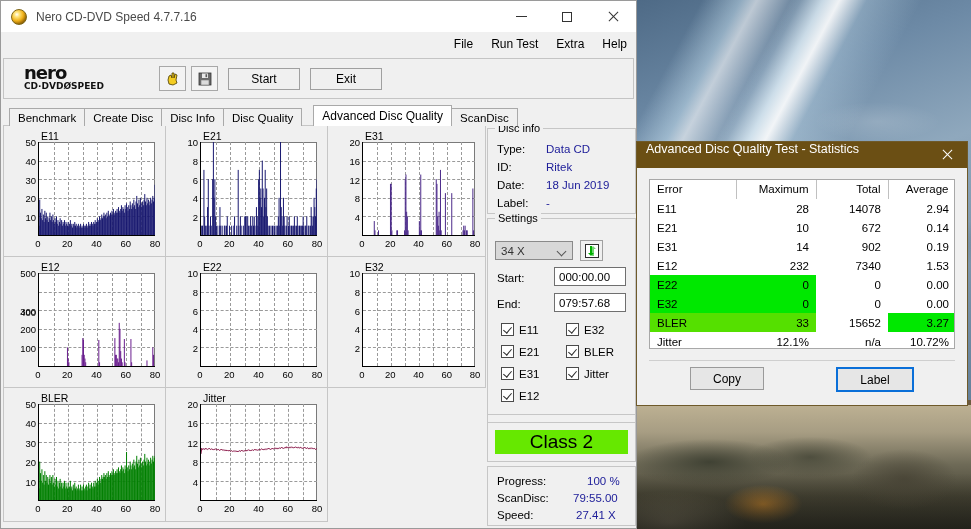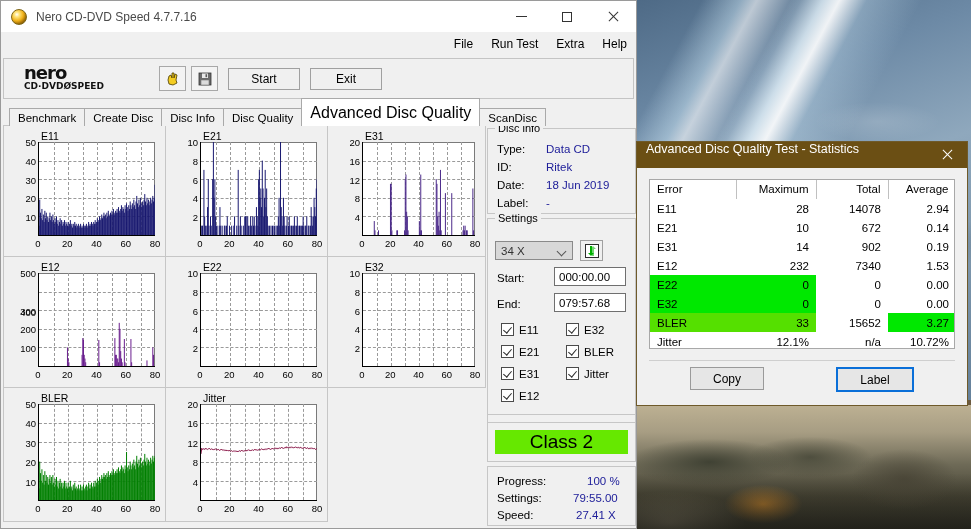--- a/index.html
+++ b/index.html
@@ -82,21 +82,21 @@
   }
   #drive-select .chev{position:absolute;right:8px;top:7px;width:7px;height:7px;border-right:1.4px solid #555;border-bottom:1.4px solid #555;transform:rotate(45deg);}
   .tbtn{width:27px;height:25px;border:1px solid #a8a8a8;background:#f3f3f3;margin-left:5px;display:flex;align-items:center;justify-content:center;box-sizing:border-box;}
   .pushbtn{width:72px;height:22px;border:1px solid #a0a0a0;background:#f0f0f0;margin-left:10px;display:flex;align-items:center;justify-content:center;font-size:12px;box-sizing:border-box;}
 
   #tabs{margin:7px 0 0 8px;display:flex;align-items:flex-end;height:20px;position:relative;z-index:3;}
   .tab{
     height:18px;padding:0 8px;border:1px solid #a9a9a9;border-bottom:none;background:#f0f0f0;
     display:flex;align-items:center;font-size:11.5px;color:#000;box-sizing:border-box;margin-right:-1px;
   }
-  .tab.active{height:28px;background:#fff;font-size:16px;position:relative;z-index:4;}
+  .tab.active{height:21px;background:#fff;font-size:12px;position:relative;z-index:4;margin-left:12px;}
 
   #content{position:absolute;left:2px;top:124px;right:2px;bottom:2px;}
 
   
   .chart-cell{position:absolute;background:#f0f0f0;border:1px solid #c6c6c6;box-sizing:border-box;}
   .chart-inner{position:absolute;inset:4px 4px 2px 4px;}
   .chart-title{position:absolute;left:33px;top:0px;font-size:10.5px;color:#000;font-family:"Liberation Sans",sans-serif;}
   .plot{position:absolute;left:30px;top:12px;right:6px;bottom:18px;background:#fff;border-left:1.5px solid #000;border-bottom:1.5px solid #000;box-sizing:border-box;}
   .plot .frame{position:absolute;inset:0;border-top:1px solid #7a7a7a;border-right:1px solid #7a7a7a;box-sizing:border-box;}
   .gl-v,.gl-h{position:absolute;border-color:#9a9a9a;}
@@ -1072,21 +1072,21 @@
         </div>
     </div>
 
     <div class="group" style="left:484px;top:297px;width:149px;height:40px;">
       <div id="classbox">Class 2</div>
     </div>
 
     <div class="group" style="left:484px;top:341px;width:149px;height:60px;">
       <div class="kv k" style="left:9px;top:8px;">Progress:</div>
       <div class="kv v" style="left:99px;top:8px;">100 %</div>
-      <div class="kv k" style="left:9px;top:25px;">Settings:</div>
+      <div class="kv k" style="left:9px;top:25px;">ScanDisc:</div>
       <div class="kv v" style="left:85px;top:25px;">79:55.00</div>
       <div class="kv k" style="left:9px;top:42px;">Speed:</div>
       <div class="kv v" style="left:88px;top:42px;">27.41 X</div>
     </div>
 
   </div>
 </div>
 
 <div id="stats">
   <div id="stats-title">

